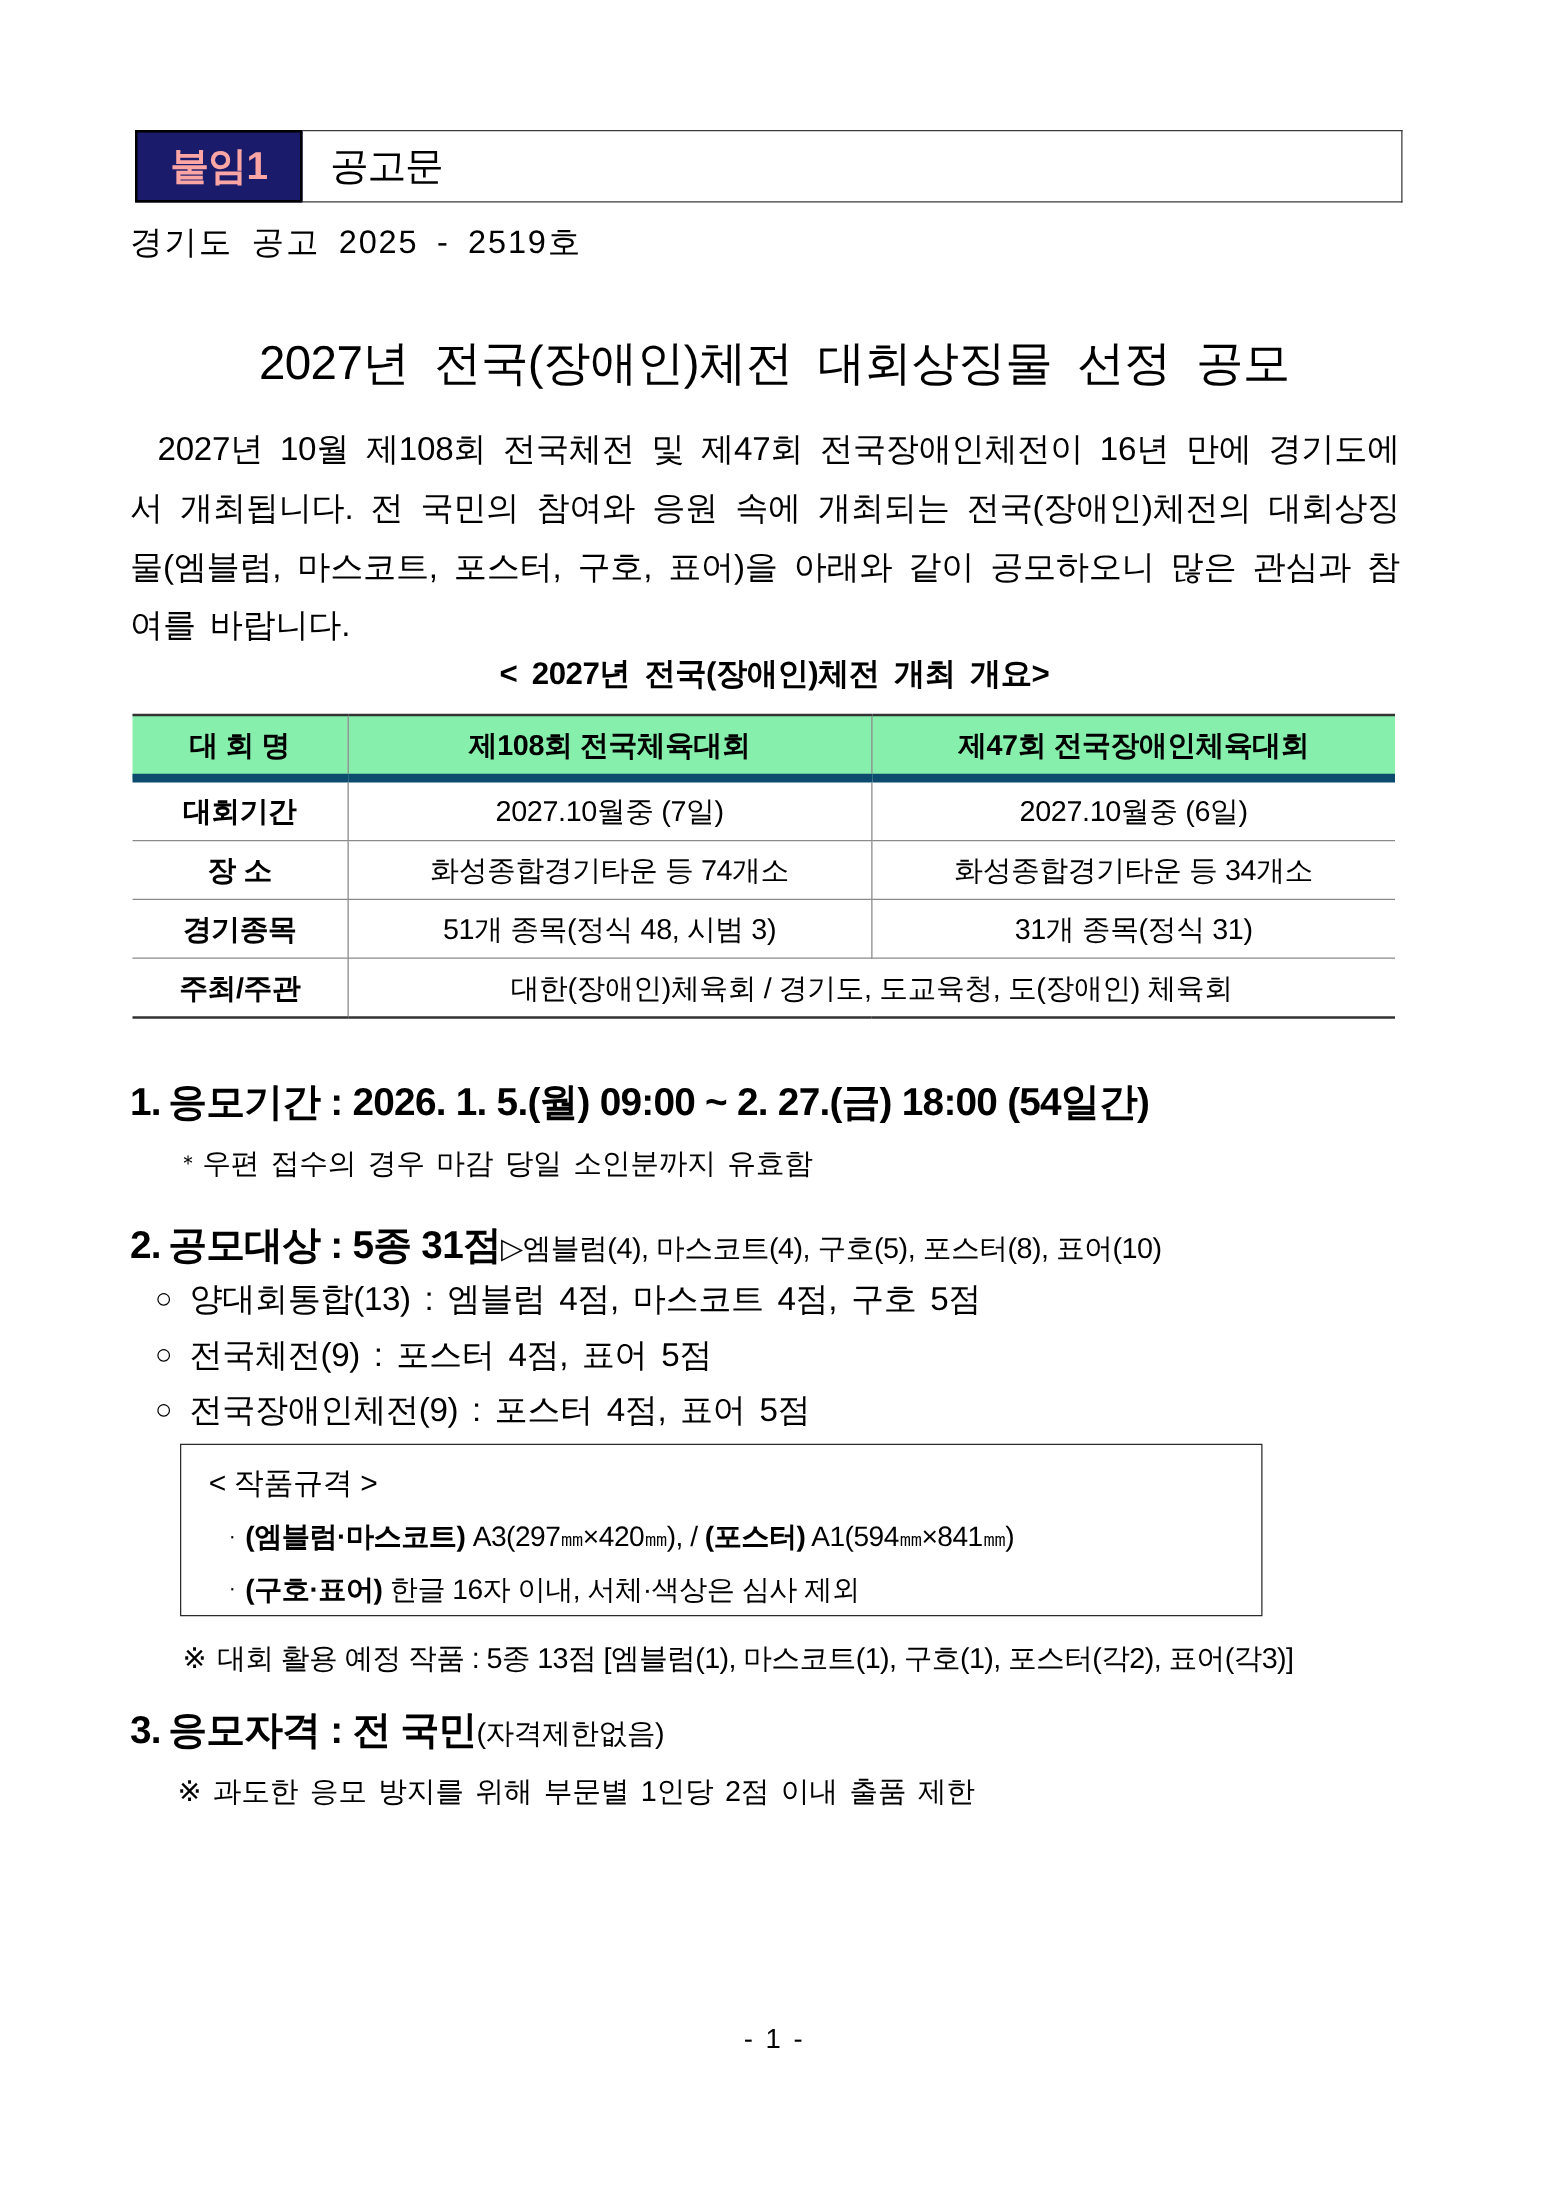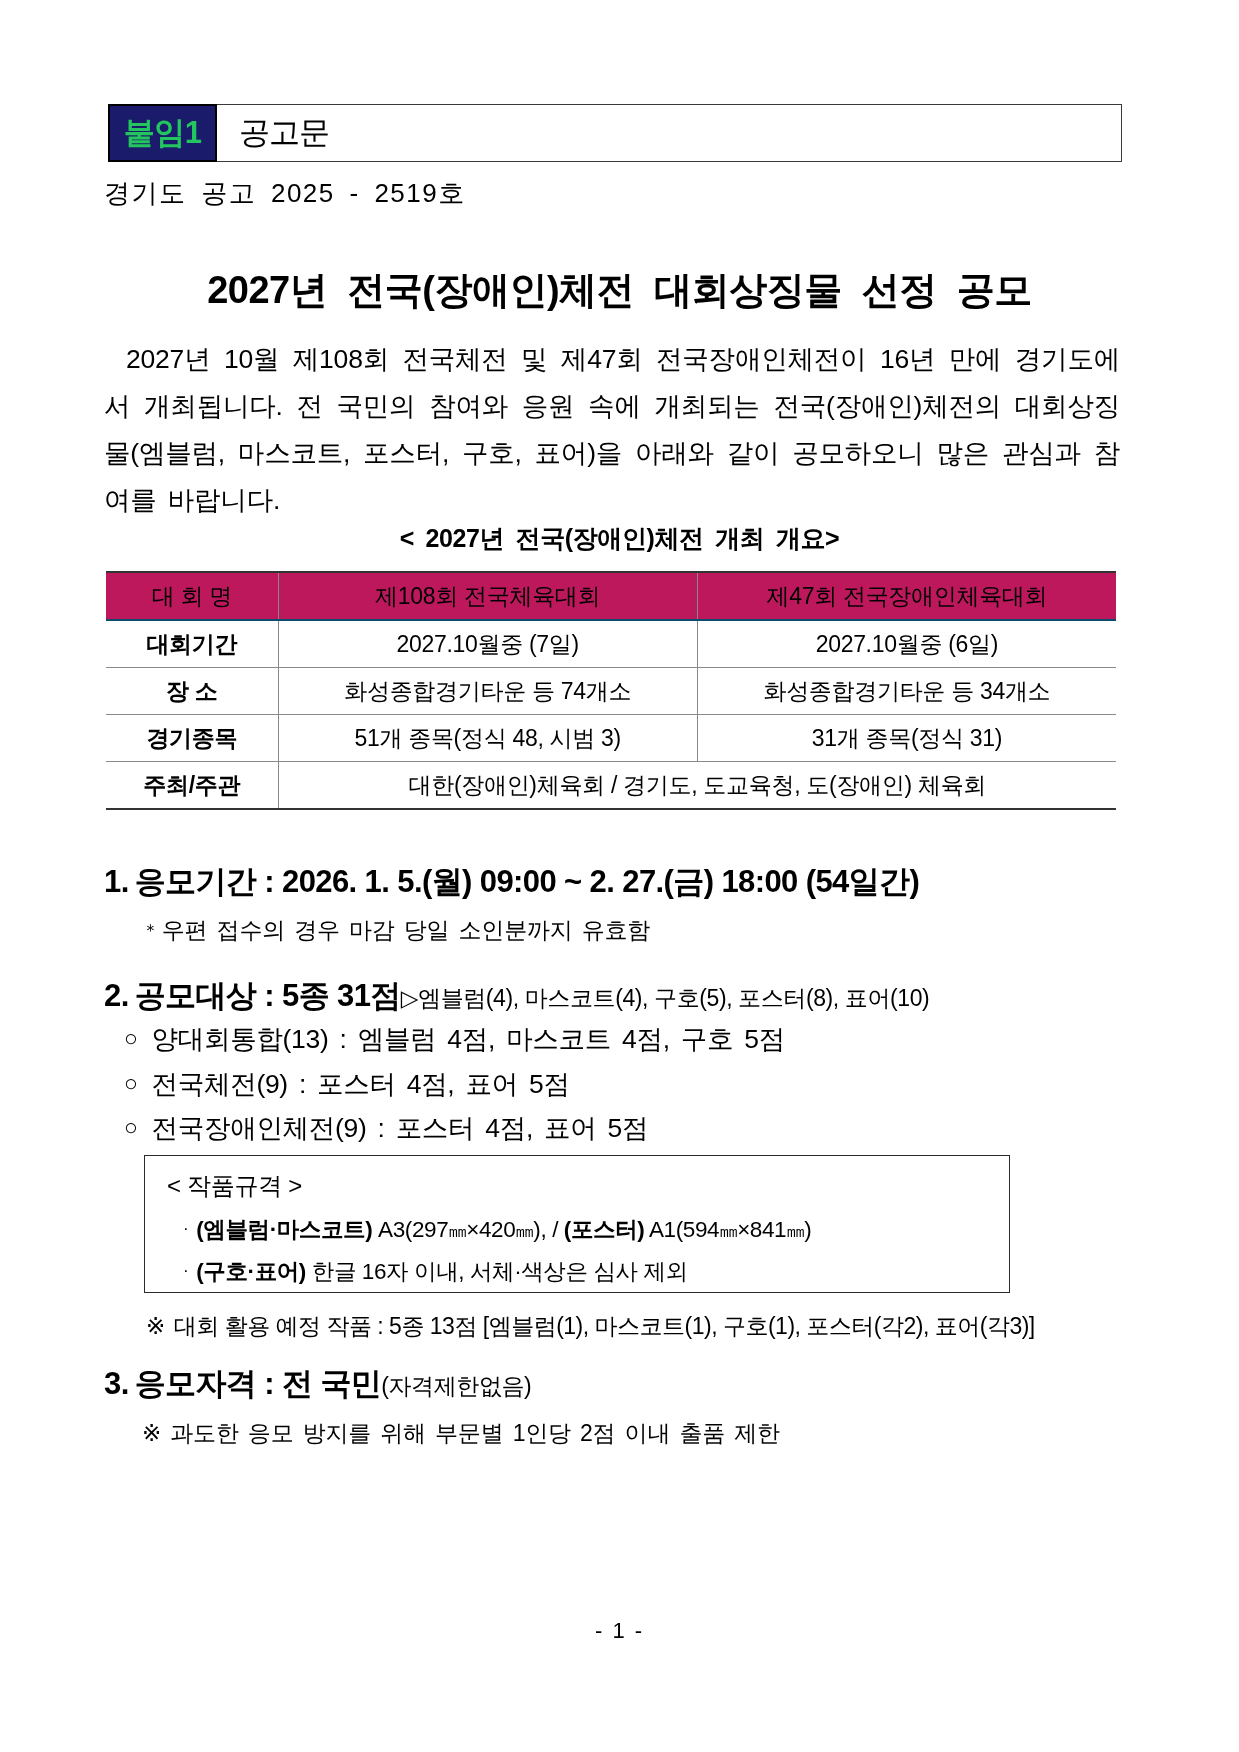--- a/index.html
+++ b/index.html
@@ -27,28 +27,28 @@
   .attach-row {
     position: absolute;
     left: 108px;
     top: 104px;
     width: 1014px;
     height: 58px;
     display: flex;
     align-items: stretch;
   }
   .attach-badge {
-    width: 109px;
+    width: 134px;
     background: #1b1b6b;
     border: 2px solid #000000;
     box-sizing: border-box;
     display: flex;
     align-items: center;
     justify-content: center;
-    color: #22c55e;
+    color: #fca5a5;
     font-size: 31px;
     font-weight: bold;
     letter-spacing: -0.5px;
   }
   .attach-title-box {
     flex: 1;
     border: 1.6px solid #3a3a3a;
     border-left: none;
     box-sizing: border-box;
     display: flex;
@@ -68,21 +68,21 @@
     word-spacing: 6px;
   }
   
   .main-title {
     position: absolute;
     left: 0;
     top: 265px;
     width: 1239px;
     text-align: center;
     font-size: 38px;
-    font-weight: bold;
+    font-weight: normal;
     letter-spacing: -0.5px;
     word-spacing: 10px;
   }
   
   .intro {
     position: absolute;
     left: 104px;
     top: 336px;
     width: 1016px;
     font-size: 26.5px;
@@ -118,24 +118,24 @@
     border-left: 1px solid #888;
     border-right: 1px solid #888;
     border-top: 1px solid #8a8a8a;
     border-bottom: 1px solid #8a8a8a;
     text-align: center;
     height: 46px;
     padding: 0 4px;
     letter-spacing: -0.3px;
   }
   table.summary tr.head td {
-    background: #be185d;
-    font-weight: normal;
+    background: #86efac;
+    font-weight: bold;
     border-top: 2.5px solid #333;
-    border-bottom: 2px solid #0c4a6e;
+    border-bottom: 7px solid #0c4a6e;
   }
   table.summary tr.last td {
     border-bottom: 2.5px solid #333;
   }
   table.summary td.lbl {
     font-weight: bold;
     width: 168px;
     border-left: none;
   }
   table.summary td.v {

